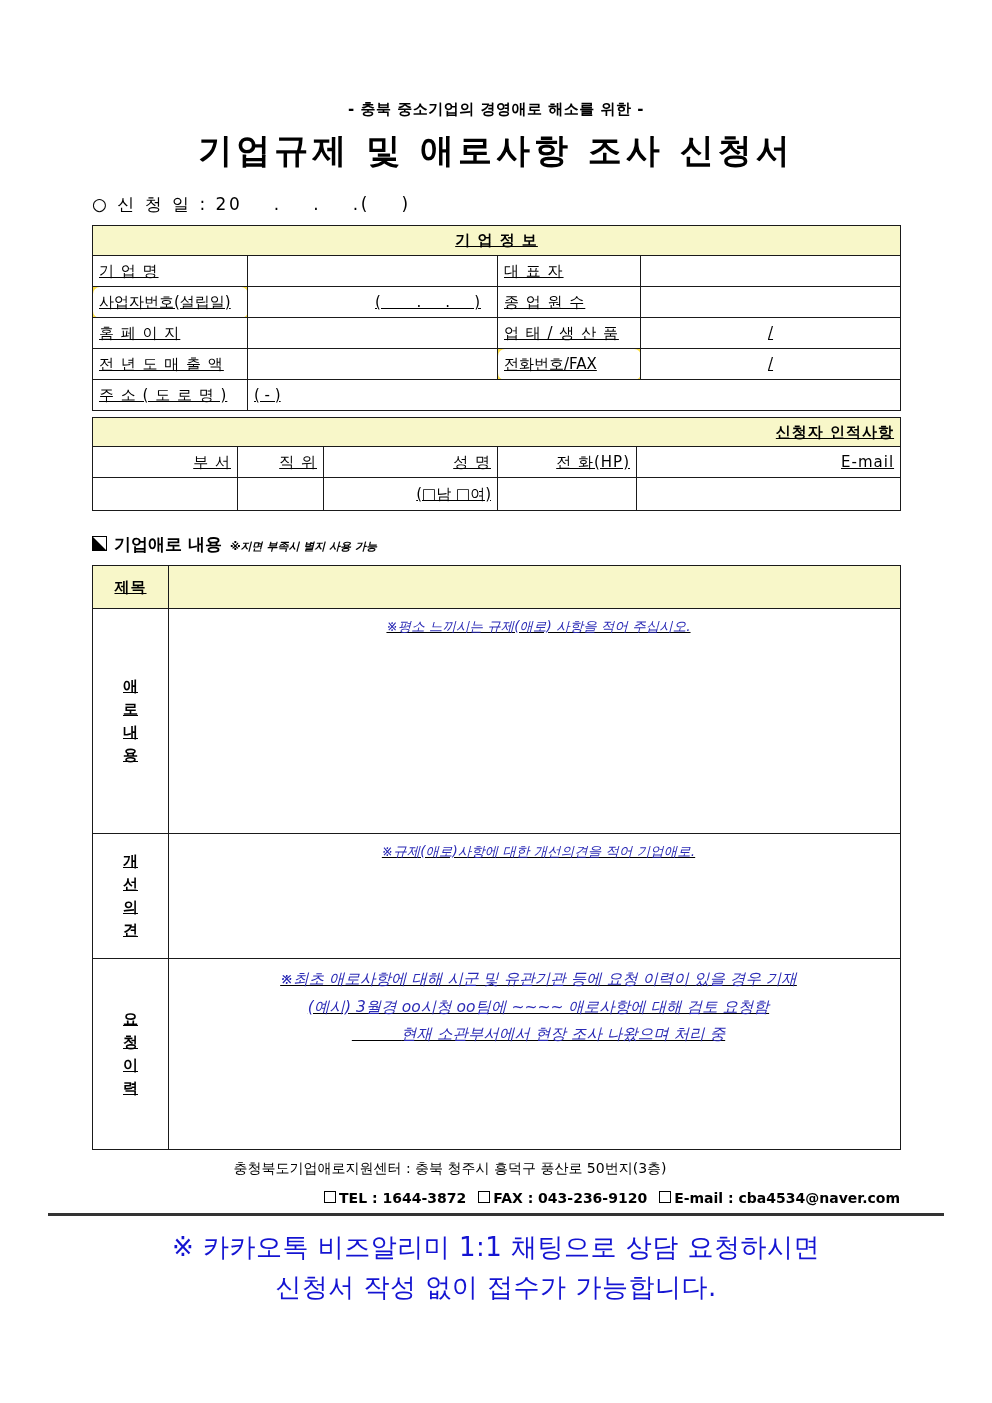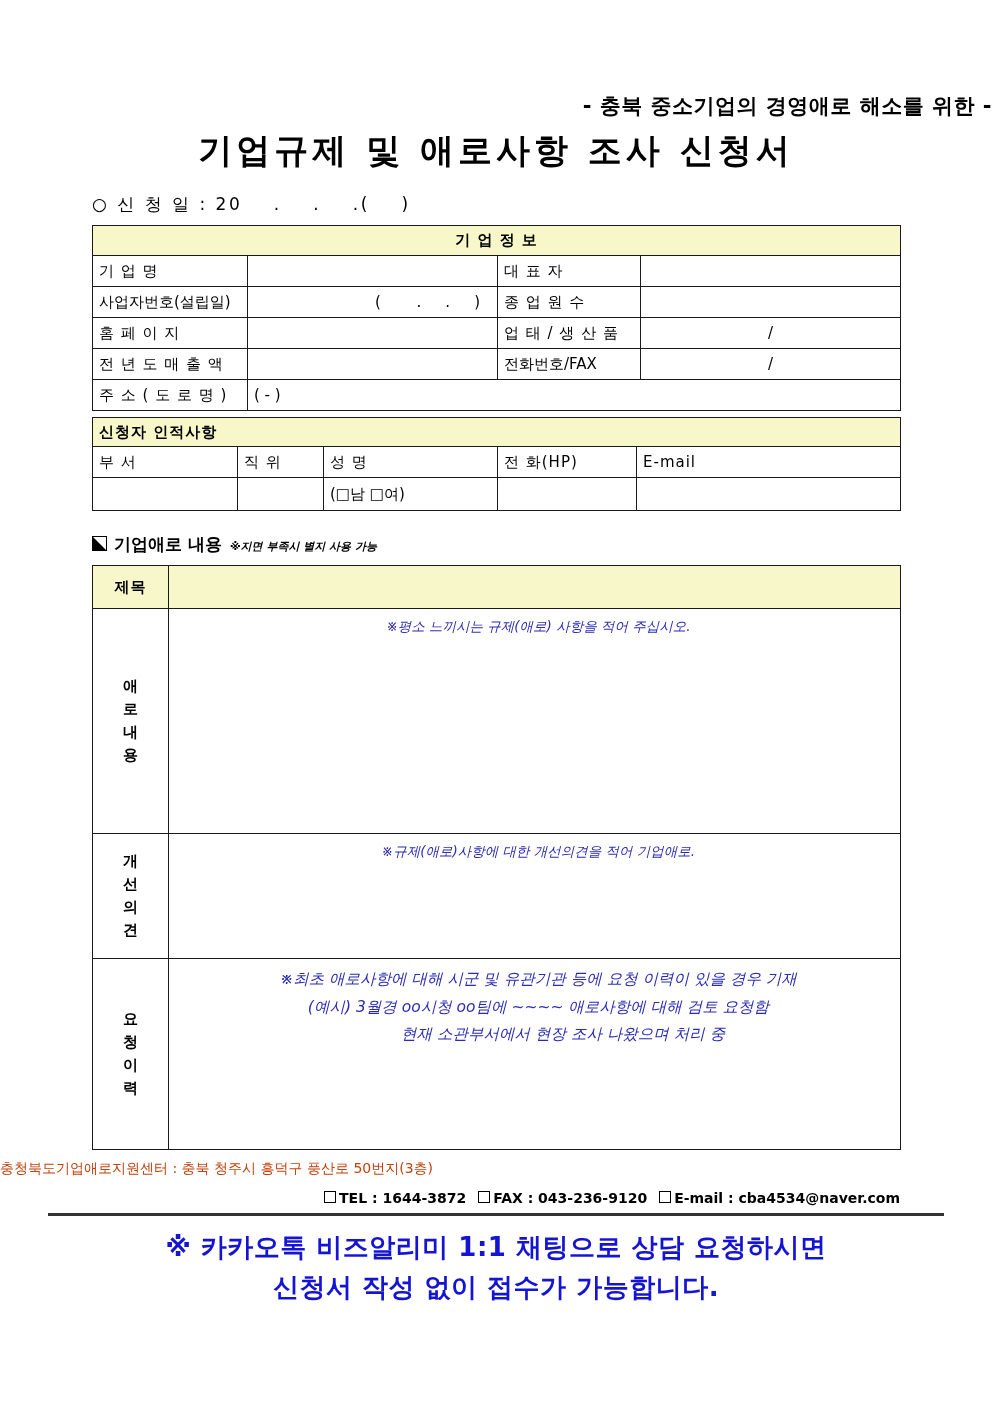--- a/index.html
+++ b/index.html
@@ -20,24 +20,24 @@
     position: relative;
     width: 992px;
     height: 1403px;
     box-sizing: border-box;
   }
 
   
   .title-sub {
     position: absolute;
     left: 0;
-    top: 92px;
-    width: 992px;
-    text-align: right;
-    font-size: 21px;
+    top: 100px;
+    width: 992px;
+    text-align: center;
+    font-size: 15px;
     font-weight: bold;
     letter-spacing: 0.5px;
   }
   .title-main {
     position: absolute;
     left: 0;
     top: 128px;
     width: 992px;
     text-align: center;
     font-size: 34px;
@@ -54,20 +54,21 @@
     letter-spacing: 2.5px;
     white-space: pre;
   }
 
   
   .form-table {
     position: absolute;
     border-collapse: collapse;
     table-layout: fixed;
     background: #fde047;
+    text-decoration: underline;
   }
   .form-table td {
     border: 1px solid #1a1a1a;
     padding: 0 6px;
     font-size: 15px;
     vertical-align: middle;
     background: #ffffff;
   }
   .band {
     background: #f8f7c9 !important;
@@ -75,21 +76,21 @@
     font-weight: bold;
     font-size: 17px;
     letter-spacing: 1px;
   }
   .lbl {
     letter-spacing: 1px;
     white-space: nowrap;
     font-size: 15px;
   }
   .center { text-align: center; }
-  .tight { letter-spacing: 0px; }
+  .tight { letter-spacing: 0px; border-radius: 7px; }
 
   
   #company-table {
     left: 92px;
     top: 225px;
     width: 808px;
   }
   #company-table td { height: 30px; }
   #company-table tr.band-row td { height: 29px; }
 
@@ -100,21 +101,21 @@
     letter-spacing: 1px;
     white-space: pre;
   }
 
   
   #applicant-table {
     left: 92px;
     top: 417px;
     width: 808px;
   }
-  #applicant-table td { height: 30px; text-align: left; }
+  #applicant-table td { height: 30px; text-align: right; }
   #applicant-table tr.band-row td { height: 28px; }
   #applicant-table tr.data-row td { height: 32px; }
 
   
   .section-head {
     position: absolute;
     left: 92px;
     top: 533px;
     font-size: 17px;
     font-weight: bold;
@@ -186,22 +187,22 @@
     padding: 7px 0 0 8px;
     white-space: pre-wrap;
   }
 
   
   .footer-addr {
     position: absolute;
     left: 0;
     top: 1160px;
     width: 900px;
-    text-align: left;
-    color: #c2410c;
+    text-align: center;
+    color: #000000;
     font-size: 14px;
     letter-spacing: 0px;
   }
   .footer-contact {
     position: absolute;
     left: 0;
     top: 1190px;
     width: 900px;
     text-align: right;
     font-size: 14px;
@@ -230,21 +231,21 @@
   }
 
   .kakao-notice {
     position: absolute;
     left: 0;
     top: 1228px;
     width: 992px;
     text-align: center;
     color: #1414d2;
     font-size: 26px;
-    font-weight: bold;
+    font-weight: normal;
     line-height: 1.52;
     letter-spacing: 0.5px;
   }
 </style>
 </head>
 <body>
 
 <div class="page">
 
   <div class="title-sub">- 충북 중소기업의 경영애로 해소를 위한 -</div>

